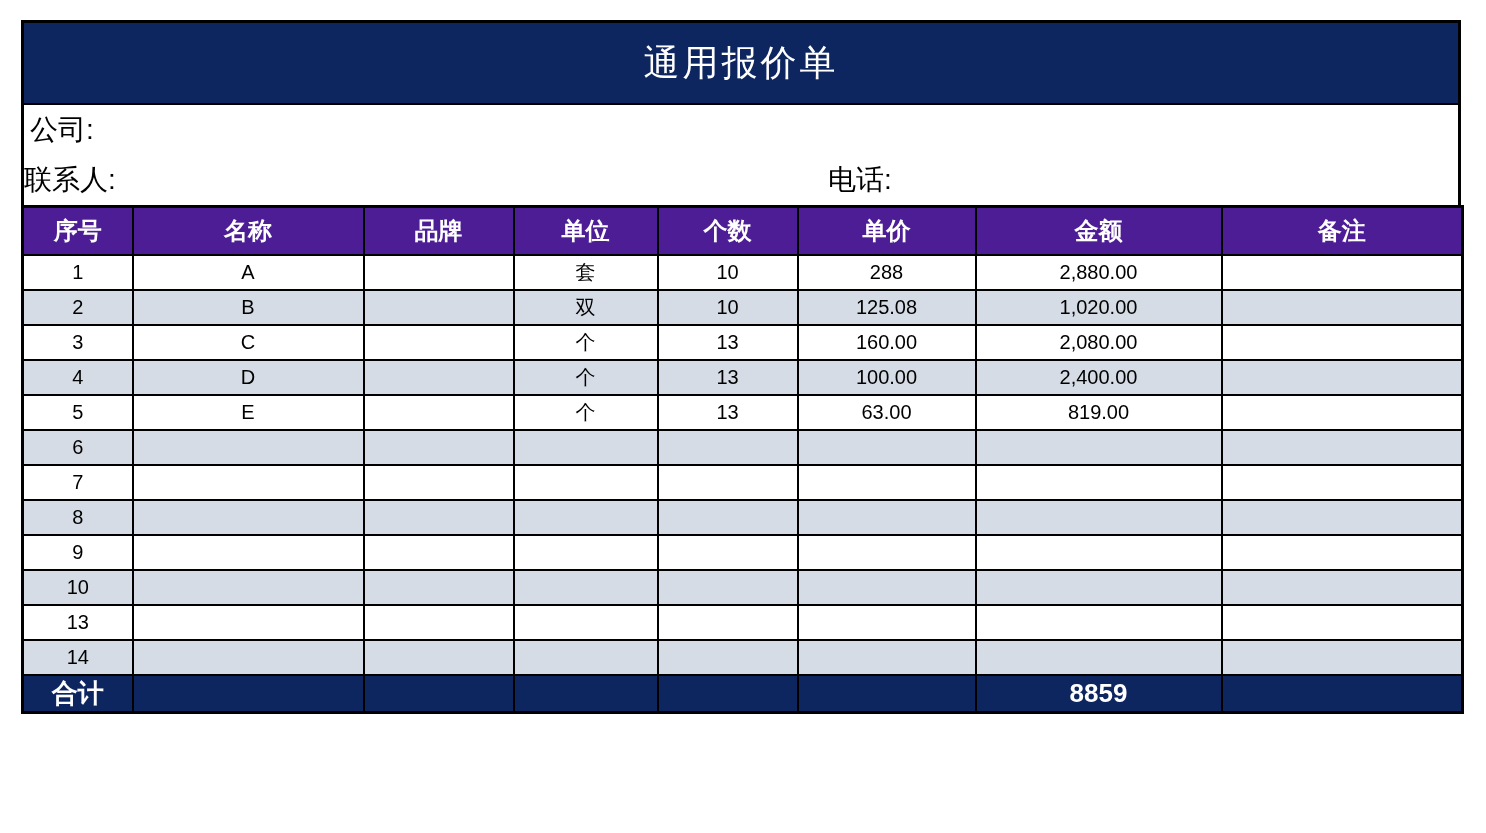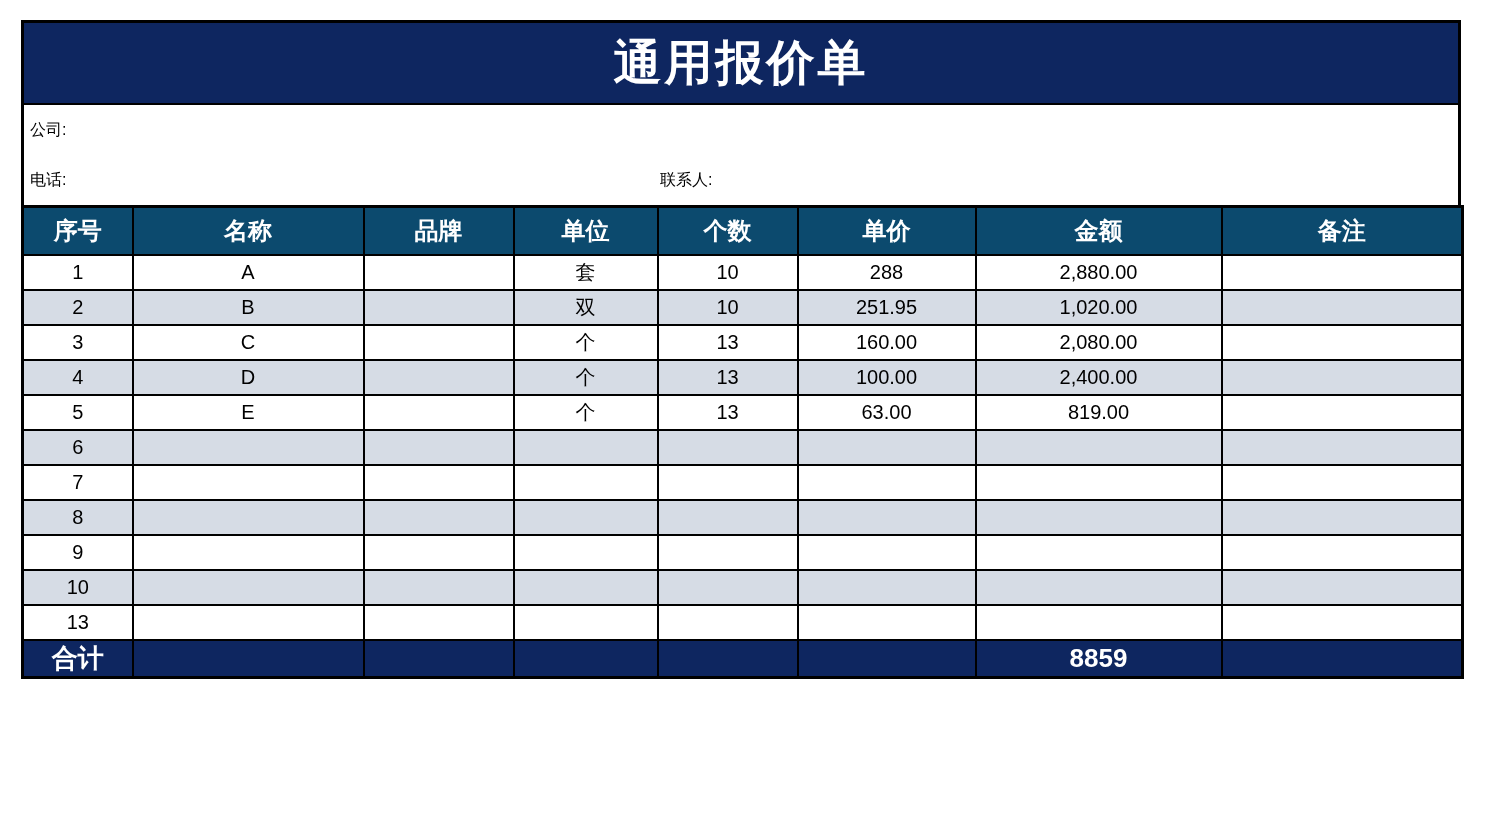--- a/index.html
+++ b/index.html
@@ -19,57 +19,57 @@
     height: 85px;
     background: #0e2660;
     border: 3px solid #000;
     border-bottom-width: 2px;
     display: flex;
     align-items: center;
     justify-content: center;
   }
   .title-band .title {
     color: #ffffff;
-    font-size: 48px;
-    font-weight: bold;
+    font-size: 36px;
+    font-weight: normal;
     letter-spacing: 3px;
   }
   
   .info {
     border-left: 3px solid #000;
     border-right: 3px solid #000;
     background: #ffffff;
   }
   .info-row {
     height: 50px;
     display: flex;
     align-items: center;
   }
   .info-cell {
-    font-size: 16px;
+    font-size: 28px;
     color: #000;
   }
   .info-cell.left { width: 636px; padding-left: 6px; }
   .info-cell.right { flex: 1; }
   
   table.quote {
     width: 1440px;
     border-collapse: collapse;
     table-layout: fixed;
     border: 3px solid #000;
   }
   table.quote th, table.quote td {
     border: 2px solid #000;
     text-align: center;
     vertical-align: middle;
     overflow: hidden;
     white-space: nowrap;
   }
   thead th {
-    background: #0c4a6e;
+    background: #4c1d95;
     color: #ffffff;
     font-size: 24px;
     font-weight: bold;
     height: 48px;
   }
   tbody td {
     height: 35px;
     font-size: 20px;
     color: #000;
     background: #ffffff;
@@ -98,22 +98,22 @@
 
   <div class="title-band">
     <div class="title">通用报价单</div>
   </div>
 
   <div class="info">
     <div class="info-row">
       <div class="info-cell left">公司:</div>
     </div>
     <div class="info-row">
+      <div class="info-cell right">联系人:</div>
       <div class="info-cell left">电话:</div>
-      <div class="info-cell right">联系人:</div>
     </div>
   </div>
 
   <table class="quote">
     <colgroup>
       <col class="c-no">
         <col class="c-name">
         <col class="c-brand">
         <col class="c-unit">
       <col class="c-qty">
@@ -143,21 +143,21 @@
         <td>288</td>
         <td>2,880.00</td>
         <td></td>
       </tr>
       <tr>
         <td>2</td>
         <td>B</td>
         <td></td>
         <td>双</td>
         <td>10</td>
-        <td>251.95</td>
+        <td>125.08</td>
         <td>1,020.00</td>
         <td></td>
       </tr>
       <tr>
         <td>3</td>
         <td>C</td>
         <td></td>
         <td>个</td>
         <td>13</td>
         <td>160.00</td>
@@ -237,20 +237,30 @@
       <tr>
         <td>13</td>
         <td></td>
         <td></td>
         <td></td>
         <td></td>
         <td></td>
         <td></td>
         <td></td>
       </tr>
+      <tr>
+        <td>14</td>
+        <td></td>
+        <td></td>
+        <td></td>
+        <td></td>
+        <td></td>
+        <td></td>
+        <td></td>
+      </tr>
     </tbody>
     <tfoot>
       <tr>
         <td>合计</td>
         <td></td>
         <td></td>
         <td></td>
         <td></td>
         <td></td>
         <td>8859</td>

